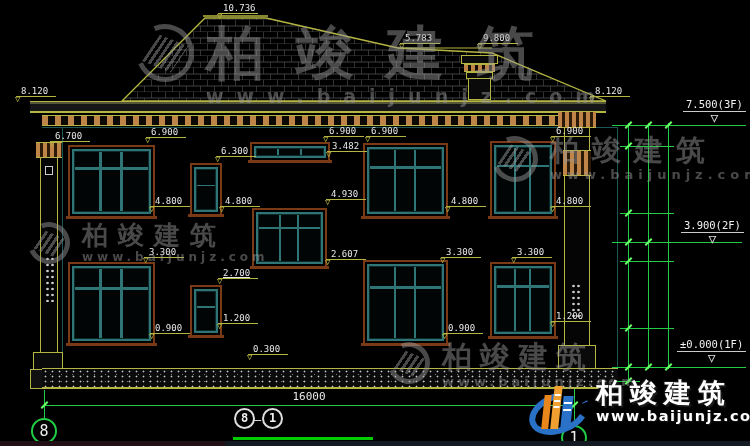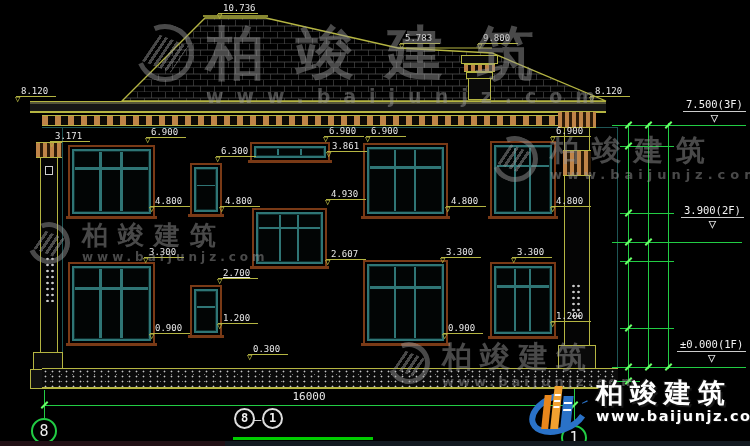--- a/index.html
+++ b/index.html
@@ -246,33 +246,33 @@
       </div>
       <div class="mk" style="left: 16px; top: 86px;">
         <span class="t">8.120</span>
         <span class="tri"></span>
       </div>
       <div class="mk" style="left: 590px; top: 86px;">
         <span class="t">8.120</span>
         <span class="tri"></span>
       </div>
       <div class="mk" style="left: 50px; top: 131px;">
-        <span class="t">3.171</span>
+        <span class="t">6.700</span>
         <span class="tri"></span>
       </div>
       <div class="mk" style="left: 146px; top: 127px;">
         <span class="t">6.900</span>
         <span class="tri"></span>
       </div>
       <div class="mk" style="left: 324px; top: 126px;">
         <span class="t">6.900</span>
         <span class="tri"></span>
       </div>
       <div class="mk" style="left: 327px; top: 141px;">
-        <span class="t">3.861</span>
+        <span class="t">3.482</span>
         <span class="tri"></span>
       </div>
       <div class="mk" style="left: 366px; top: 126px;">
         <span class="t">6.900</span>
         <span class="tri"></span>
       </div>
       <div class="mk" style="left: 551px; top: 126px;">
         <span class="t">6.900</span>
         <span class="tri"></span>
       </div>
@@ -341,21 +341,21 @@
         <span class="tri"></span>
       </div>
     </div>
 
   <div>
 
   <div class="flr" style="left: 683px; top: 99px;">
         <span class="t">7.500(3F)</span>
         <span class="tri"></span>
       </div>
-      <div class="flr" style="left: 681px; top: 205px;">
+      <div class="flr" style="left: 681px; top: 220px;">
         <span class="t">3.900(2F)</span>
         <span class="tri"></span>
       </div>
       <div class="flr" style="left: 677px; top: 339px;">
         <span class="t">±0.000(1F)</span>
         <span class="tri"></span>
       </div>
     </div>
 
   <div>

